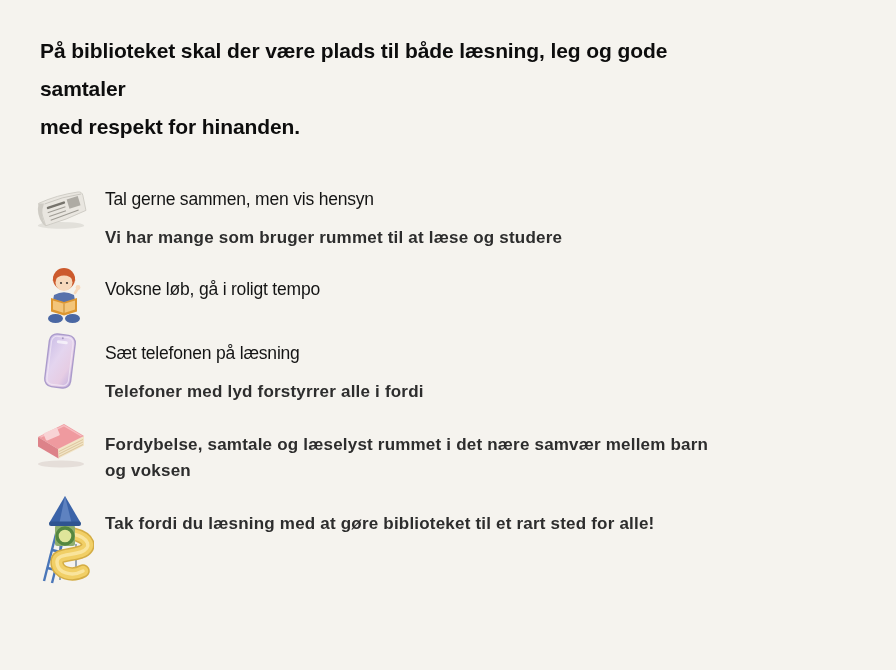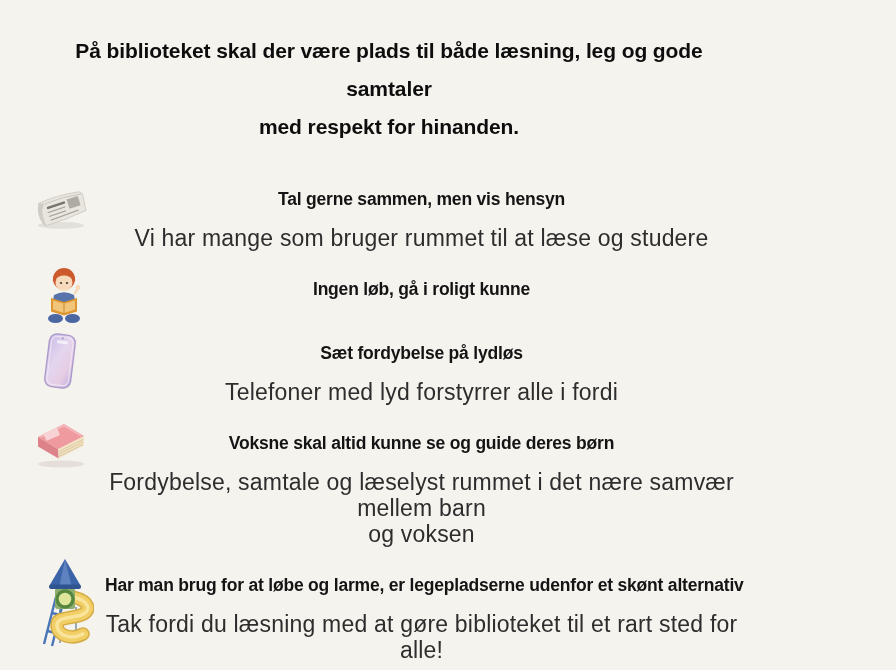--- a/index.html
+++ b/index.html
@@ -4,21 +4,21 @@
 <style>
   * { box-sizing: border-box; }
   html, body { margin: 0; padding: 0; }
   body {
     width: 896px; height: 670px;
     background: #f5f3ee;
     font-family: "Liberation Sans", sans-serif;
     color: #111;
     overflow: hidden;
   }
-  .page { padding: 32px 10px 0 40px; width: 748px; text-align: center; }
+  .page { padding: 32px 10px 0 40px; width: 748px; }
   .heading {
     margin: 0;
     font-size: 21px;
     font-weight: 700;
     line-height: 38px;
     letter-spacing: -0.1px;
     color: #0d0d0d;
     white-space: pre-line;
     max-width: 840px;
   }
@@ -28,30 +28,30 @@
   .icon { position: absolute; display: block; }
   .icon-newspaper { left: -8px; top: 0; }
   .icon-boy       { left: 1px;  top: -12px; }
   .icon-phone     { left: 0px;  top: -11px; }
   .icon-book      { left: -8px; top: -12px; }
   .icon-slide     { left: -4px; top: -17px; }
   .rule-text { flex: 1 1 auto; min-width: 0; }
   .rule-title {
     margin: 0 0 15px 0;
     font-size: 17.5px;
-    font-weight: 700;
+    font-weight: 400;
     line-height: 22px;
     letter-spacing: -0.2px;
     color: #141414;
     white-space: nowrap;
   }
   .rule-desc {
     margin: 0;
-    font-size: 23px;
-    font-weight: 400;
+    font-size: 17px;
+    font-weight: 700;
     line-height: 26px;
     letter-spacing: 0.2px;
     color: #2d2d2d;
     white-space: pre-line;
     max-width: 740px;
   }
 </style>
 </head>
 <body style="background: rgb(245, 243, 238);">
 
@@ -96,21 +96,21 @@
           <circle cx="37" cy="21.5" r="2.4" fill="#f7d9bc"></circle>
           <path d="M13 29 Q23 23.5 33 29 L35.5 43 L10.5 43 Z" fill="#5872ac"></path>
           <ellipse cx="14.5" cy="52.5" rx="7.5" ry="4.6" fill="#4a67a3"></ellipse>
           <ellipse cx="31.5" cy="52.5" rx="7.5" ry="4.6" fill="#4a67a3"></ellipse>
           <path d="M10 32 L23 36 L36 32 L36 45.5 L23 49.5 L10 45.5 Z" fill="#dd9630"></path>
           <path d="M12 34.4 L23 37.8 L34 34.4 L34 43.6 L23 47 L12 43.6 Z" fill="#f3c57a"></path>
           <path d="M23 37.8 L23 47" stroke="#c8892a" stroke-width="1"></path>
         </svg>
       </div>
       <div class="rule-text">
-        <p class="rule-title">Ingen løb, gå i roligt kunne</p>
+        <p class="rule-title">Voksne løb, gå i roligt tempo</p>
       </div>
     </div>
 
     <div class="rule">
       <div class="icon-cell">
         <svg class="icon icon-phone" width="40" height="60" viewBox="0 0 40 60">
           <defs>
             <linearGradient id="phg" x1="0" y1="0" x2="1" y2="1">
               <stop offset="0" stop-color="#c9bce6"></stop>
               <stop offset="0.42" stop-color="#e4d5ef"></stop>
@@ -120,41 +120,40 @@
           </defs>
           <g transform="rotate(7 20 30)">
             <rect x="7" y="3.5" width="26" height="53" rx="7.5" fill="url(#phg)" stroke="#ab9bcb" stroke-width="1.4"></rect>
             <rect x="9.2" y="5.8" width="21.6" height="48.4" rx="5.5" fill="none" stroke="#f1e7f5" stroke-width="1.1" opacity="0.8"></rect>
             <rect x="14.5" y="9.5" width="11" height="3.2" rx="1.6" fill="#ffffff" opacity="0.65"></rect>
             <circle cx="20" cy="7" r="1" fill="#8d7fae" opacity="0.7"></circle>
           </g>
         </svg>
       </div>
       <div class="rule-text">
-        <p class="rule-title">Sæt fordybelse på lydløs</p>
+        <p class="rule-title">Sæt telefonen på læsning</p>
         <p class="rule-desc">Telefoner med lyd forstyrrer alle i fordi</p>
       </div>
     </div>
 
     <div class="rule">
       <div class="icon-cell">
         <svg class="icon icon-book" width="58" height="50" viewBox="0 0 58 50">
           <ellipse cx="29" cy="44" rx="23" ry="3.5" fill="rgba(90,40,40,0.10)"></ellipse>
           <path d="M25 29 L52 16 L52 25.5 L26.5 38.5 Z" fill="#f2e4c6"></path>
           <path d="M27 31.5 L51 19.5" stroke="#dcc69d" stroke-width="1"></path>
           <path d="M27 34 L51 22" stroke="#dcc69d" stroke-width="1"></path>
           <path d="M27 36.5 L51 24.5" stroke="#dcc69d" stroke-width="1"></path>
           <path d="M6 17 L32 4 L52 16 L26 29 Z" fill="#ef9a9f"></path>
           <path d="M8.5 17 L32 5.6 L49.5 16" fill="none" stroke="#f7bcc0" stroke-width="1.4"></path>
           <path d="M6 17 L26 29 L26.5 38.5 L6 26.5 Z" fill="#dd8289"></path>
           <rect x="12" y="10.5" width="15" height="8" rx="1.2" fill="#f8d3d5" transform="rotate(-23 19 14)"></rect>
         </svg>
       </div>
       <div class="rule-text">
-        <p class="rule-title">Voksne skal altid kunne se og guide deres børn</p>
         <p class="rule-desc">Fordybelse, samtale og læselyst rummet i det nære samvær mellem barn
 og voksen</p>
       </div>
     </div>
 
     <div class="rule">
       <div class="icon-cell">
         <svg class="icon icon-slide" width="58" height="90" viewBox="0 0 58 90">
           <line x1="24" y1="50" x2="24" y2="86" stroke="#9aa7b4" stroke-width="2"></line>
           <line x1="40" y1="50" x2="40" y2="84" stroke="#9aa7b4" stroke-width="2"></line>
@@ -170,19 +169,18 @@
           <path d="M37 40 C 54 44 56 54 45 58 C 33 62 21 60 21 68 C 21 79 36 83 47 77" fill="none" stroke="#f1cf66" stroke-width="10.5" stroke-linecap="round"></path>
           <path d="M37 40 C 54 44 56 54 45 58 C 33 62 21 60 21 68 C 21 79 36 83 47 77" fill="none" stroke="#f9e49c" stroke-width="3.5" stroke-linecap="round"></path>
           <rect x="19" y="31" width="20" height="21" rx="2.5" fill="#8fae6e"></rect>
           <path d="M29 2 L13.5 28.5 L44.5 28.5 Z" fill="#3b63a8"></path>
           <path d="M29 2 L23.5 28.5 L35.5 28.5 Z" fill="#5e82c0"></path>
           <rect x="13" y="27.5" width="32" height="4.5" rx="2" fill="#2f5490"></rect>
           <circle cx="29" cy="42" r="8" fill="#dfe59a" stroke="#55873f" stroke-width="3.4"></circle>
         </svg>
       </div>
       <div class="rule-text">
-        <p class="rule-title">Har man brug for at løbe og larme, er legepladserne udenfor et skønt alternativ</p>
         <p class="rule-desc">Tak fordi du læsning med at gøre biblioteket til et rart sted for alle!</p>
       </div>
     </div>
 
   </div>
 </div>
 
 </body></html>

